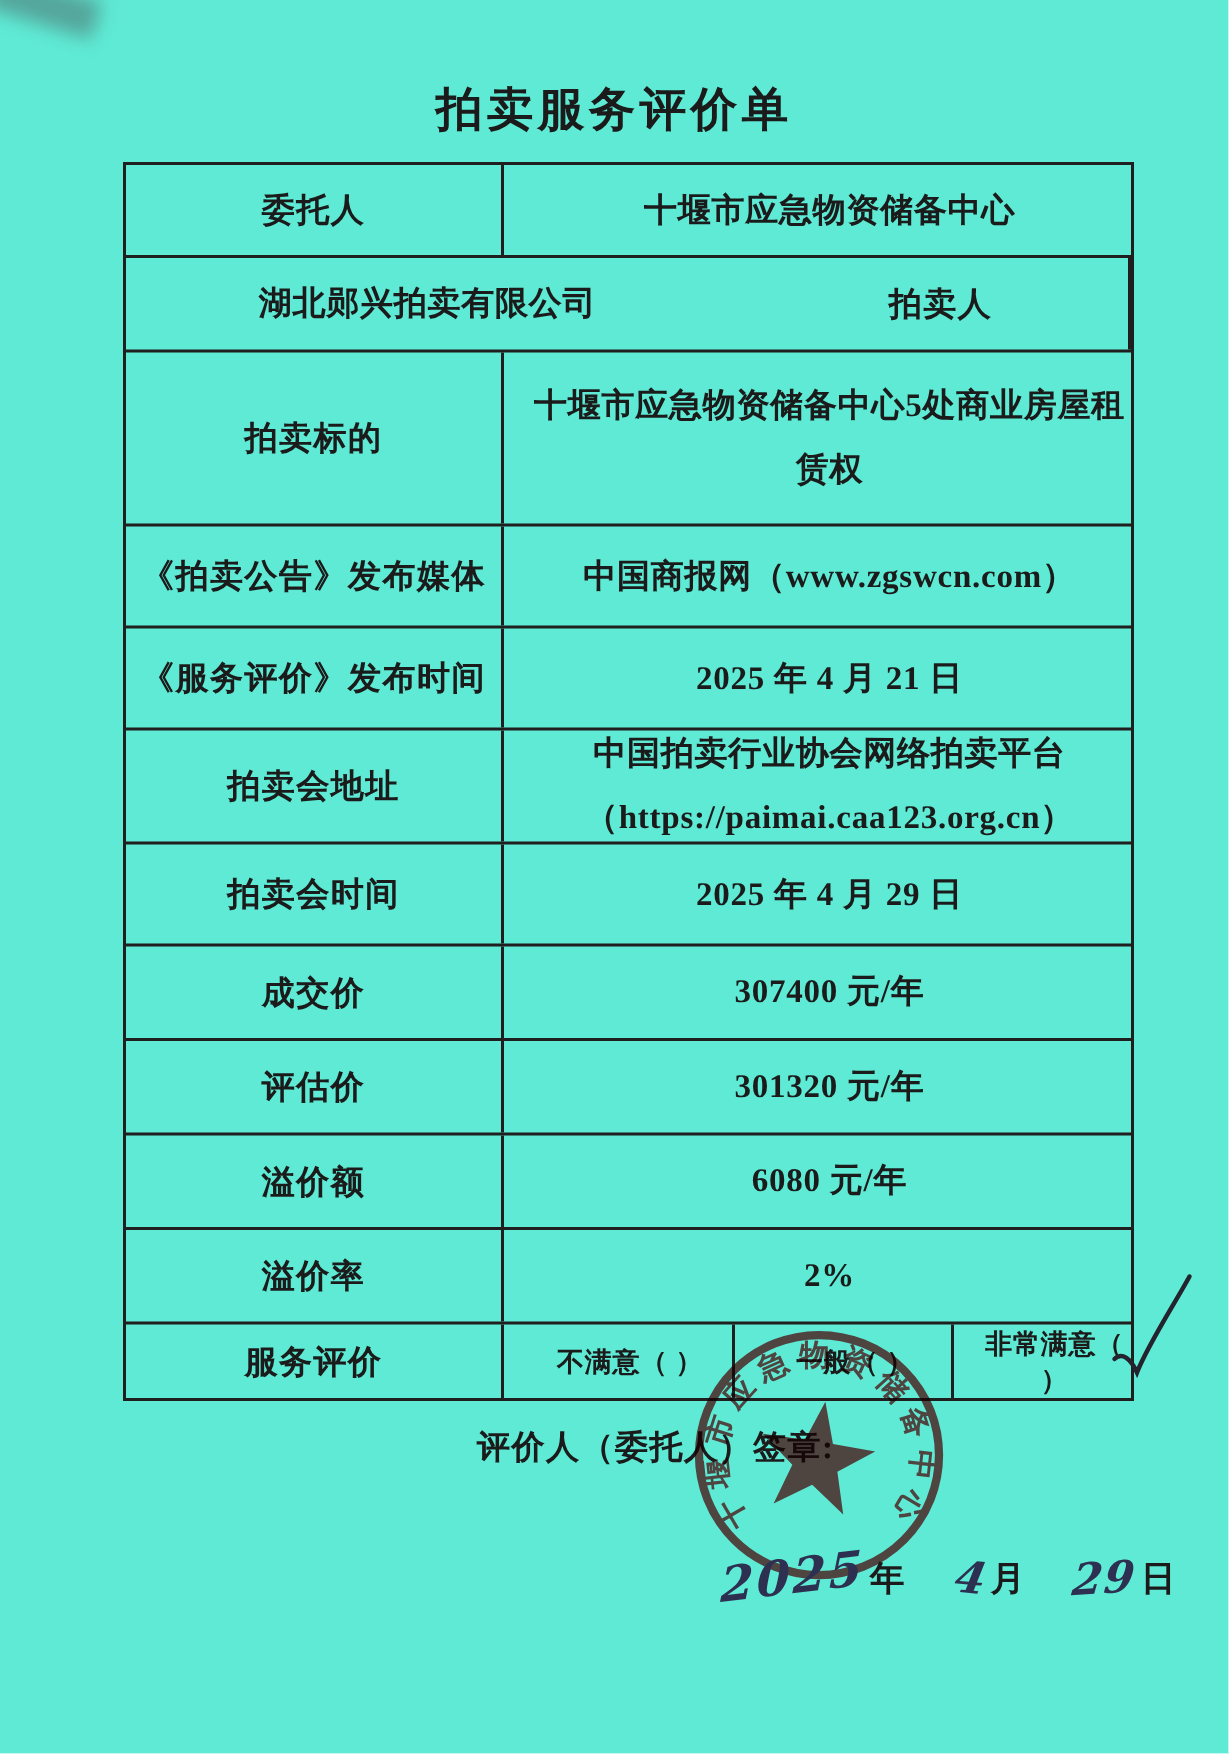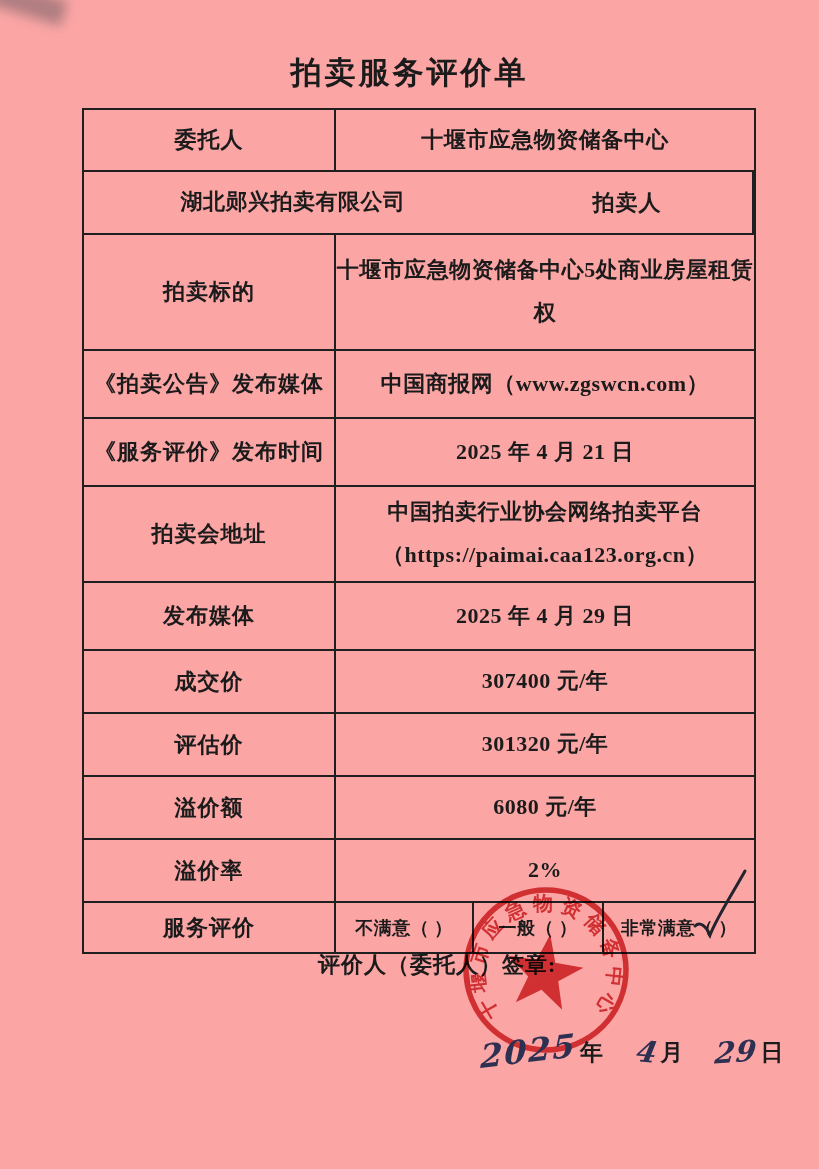--- a/index.html
+++ b/index.html
@@ -1,46 +1,46 @@
 <!DOCTYPE html>
 <html><head>
 <meta charset="utf-8">
 <style>
   html,body{margin:0;padding:0;background:#ffffff;}
   .page{
     position:relative;width:819px;height:1169px;overflow:hidden;
-    background:#fca5a5;
+    background:#5eead4;
     font-family:"Liberation Serif","DejaVu Serif",serif;
     color:#1b1b1b;
   }
   .smudge-tl{
     position:absolute;left:-8px;top:-10px;width:74px;height:26px;
     background:rgba(72,72,78,.42);transform:rotate(17deg);filter:blur(6px);
   }
   .title{
     position:absolute;left:0;right:0;top:52px;margin:0;
     text-align:center;font-size:31px;font-weight:700;letter-spacing:3px;
   }
   .ev-table{
     position:absolute;left:82px;top:108px;width:674px;
     border:2px solid #1f1f1f;box-sizing:border-box;background:transparent;
   }
-  .trow{display:flex;box-sizing:border-box;border-top:2px solid #1f1f1f;}
+  .trow{display:flex;box-sizing:border-box;border-top:2px solid #1f1f1f;gap:16px;}
   .trow:first-child{border-top:none;}
   .cell{
     box-sizing:border-box;display:flex;align-items:center;justify-content:center;
     text-align:center;
   }
   .lbl{
     width:252px;flex:0 0 252px;border-right:2px solid #1f1f1f;
     font-weight:700;font-size:22px;letter-spacing:1px;
   }
   .val{flex:1;font-weight:600;font-size:22px;white-space:pre-line;line-height:1.95;letter-spacing:.5px;}
   .h60{height:60px}.h63{height:63px}.h96{height:116px}.h53{height:68px}
-  .h88{height:96px}.h73{height:51px}
+  .h88{height:76px}.h73{height:51px}
   .opt{
     font-weight:700;font-size:18px;justify-content:center;
     border-right:2px solid #1f1f1f;letter-spacing:.5px;
   }
   .opt1{width:138px;flex:0 0 138px;}
   .opt2{width:130px;flex:0 0 130px;}
   .opt3{flex:1;border-right:none;position:relative;}
   .checkmark-svg{position:absolute;left:0;top:-20px;width:152px;height:96px;overflow:visible;pointer-events:none;}
   .sig{
     position:absolute;left:318px;top:950px;font-size:22px;font-weight:700;letter-spacing:1px;
@@ -89,21 +89,21 @@
     <div class="trow h53">
       <div class="cell lbl">《服务评价》发布时间</div>
       <div class="cell val">2025 年 4 月 21 日</div>
     </div>
     <div class="trow h88">
       <div class="cell lbl">拍卖会地址</div>
       <div class="cell val">中国拍卖行业协会网络拍卖平台
 （https://paimai.caa123.org.cn）</div>
     </div>
     <div class="trow h53">
-      <div class="cell lbl">发布媒体</div>
+      <div class="cell lbl">拍卖会时间</div>
       <div class="cell val">2025 年 4 月 29 日</div>
     </div>
     <div class="trow h63">
       <div class="cell lbl">成交价</div>
       <div class="cell val">307400 元/年</div>
     </div>
     <div class="trow h63">
       <div class="cell lbl">评估价</div>
       <div class="cell val">301320 元/年</div>
     </div>

